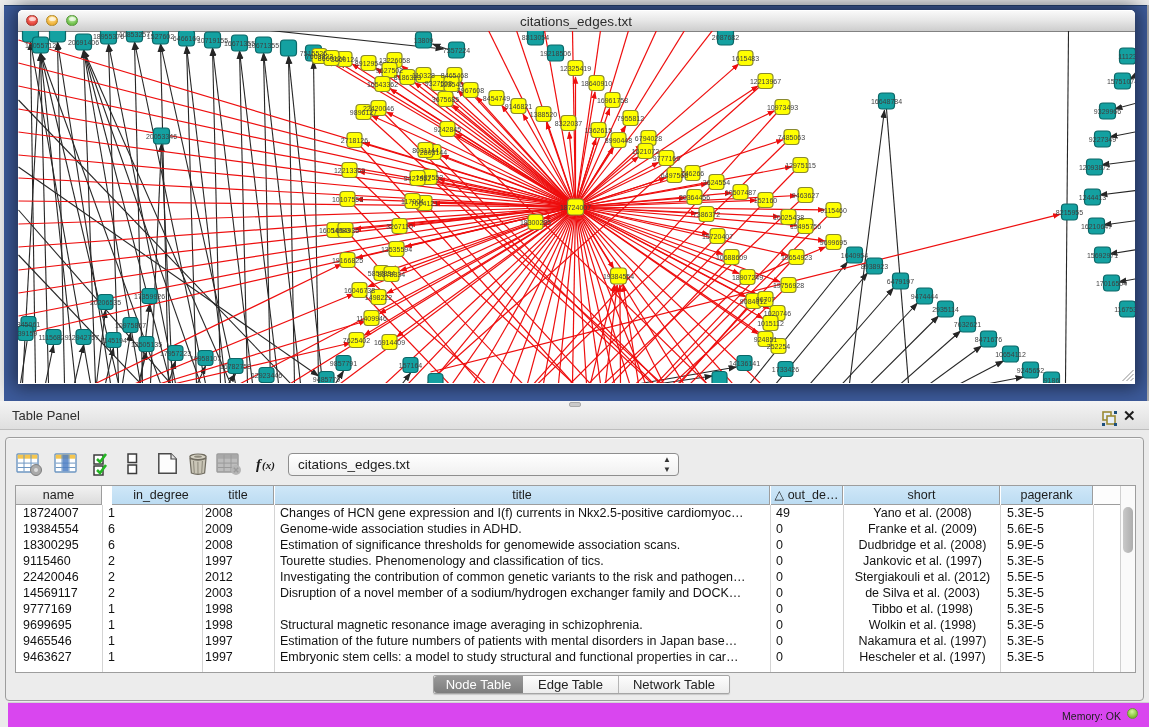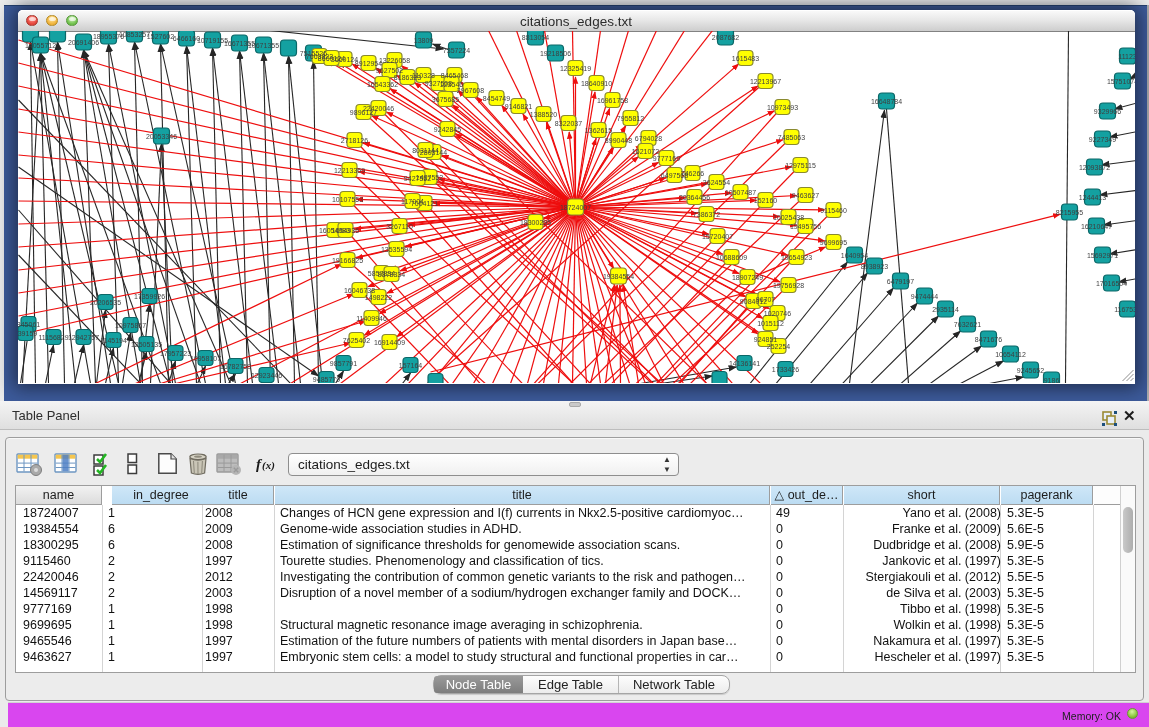--- a/index.html
+++ b/index.html
@@ -33,26 +33,26 @@
 
 #tbl{position:absolute;left:9px;top:47px;width:1121px;height:188px;background:#fff;border:1px solid #9d9d9d}
 .th{position:absolute;top:0;height:19px;background:linear-gradient(#cfe7f8,#bcdcf2);
 border-right:1px solid #9d9d9d;border-bottom:1px solid #9d9d9d;font-size:12.5px;color:#1c1c1c;
 text-align:center;line-height:19px}
 .thg{background:linear-gradient(#f2f2f2,#dcdcdc)}
 .gl{position:absolute;top:19px;bottom:0;width:1px;background:#d4d4d4}
 .trow{position:absolute;left:0;width:1105px;height:16px;font-size:12.5px;color:#111}
 .trow span{position:absolute;top:0;white-space:nowrap;overflow:hidden;line-height:16px}
 .c0{left:7px;width:92px}.c1{left:92px;width:95px}.c2{left:189px;width:68px}
-.c3{left:264px;width:490px}.c4{left:760px;width:68px}.c5{left:828px;width:157px;text-align:right}
+.c3{left:264px;width:490px}.c4{left:760px;width:68px}.c5{left:828px;width:157px;text-align:center}
 .c6{left:991px;width:95px}
 #sbar{position:absolute;right:0;top:0;bottom:0;width:15px;background:#fafafa;border-left:1px solid #d0d0d0}
 #sthumb{position:absolute;left:2px;top:21px;width:10px;height:46px;background:linear-gradient(90deg,#c9c9c9,#adadad);border-radius:5px}
 
-#tabs{position:absolute;left:427px;top:237px;height:19px;border:1px solid #a5a5a5;border-radius:8px;
+#tabs{position:absolute;left:427px;top:237px;height:19px;border:1px solid #a5a5a5;border-radius:2px;
 background:linear-gradient(#fdfdfd,#ececec);box-shadow:0 1px 1px rgba(0,0,0,.15)}
 #tabs span{display:inline-block;height:17px;line-height:17px;font-size:13px;color:#222;text-align:center;vertical-align:top}
 #tabs .sel{background:linear-gradient(#9a9a9a,#7d7d7d);color:#fff;border-radius:3px 0 0 3px}
 #tabs .dv{width:1px;background:#b5b5b5;height:17px;padding:0}
 
 #status{position:absolute;left:8px;top:301px;width:1149px;height:25px;background:#d946ef;border-top:1px solid #d2d2d2}
 #mem{position:absolute;right:36px;top:7px;font-size:10.5px;color:#222}
 #memdot{position:absolute;right:19px;top:5px;width:11px;height:11px;border-radius:50%;
 background:radial-gradient(circle at 45% 30%,#d6f3a0,#8cc63e 60%,#5f9c23);border:1px solid #679b31}
 </style></head>

